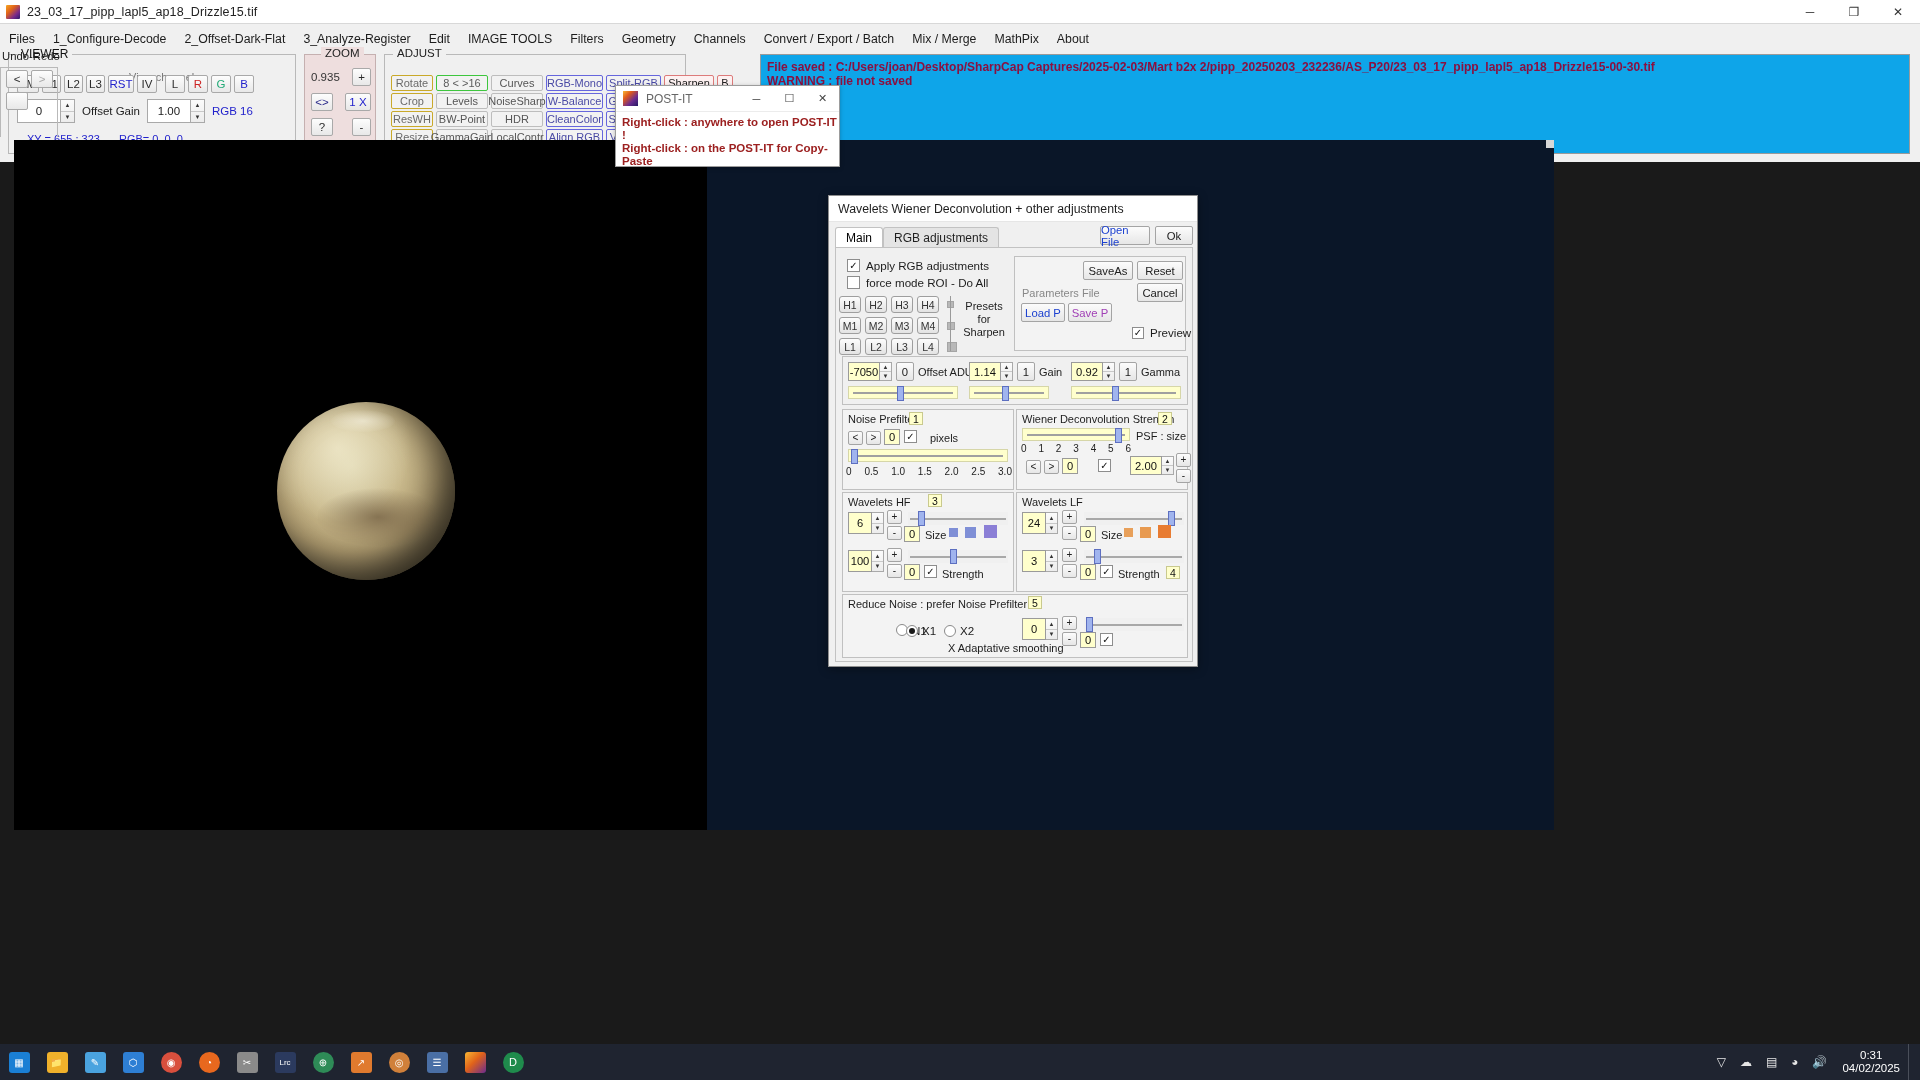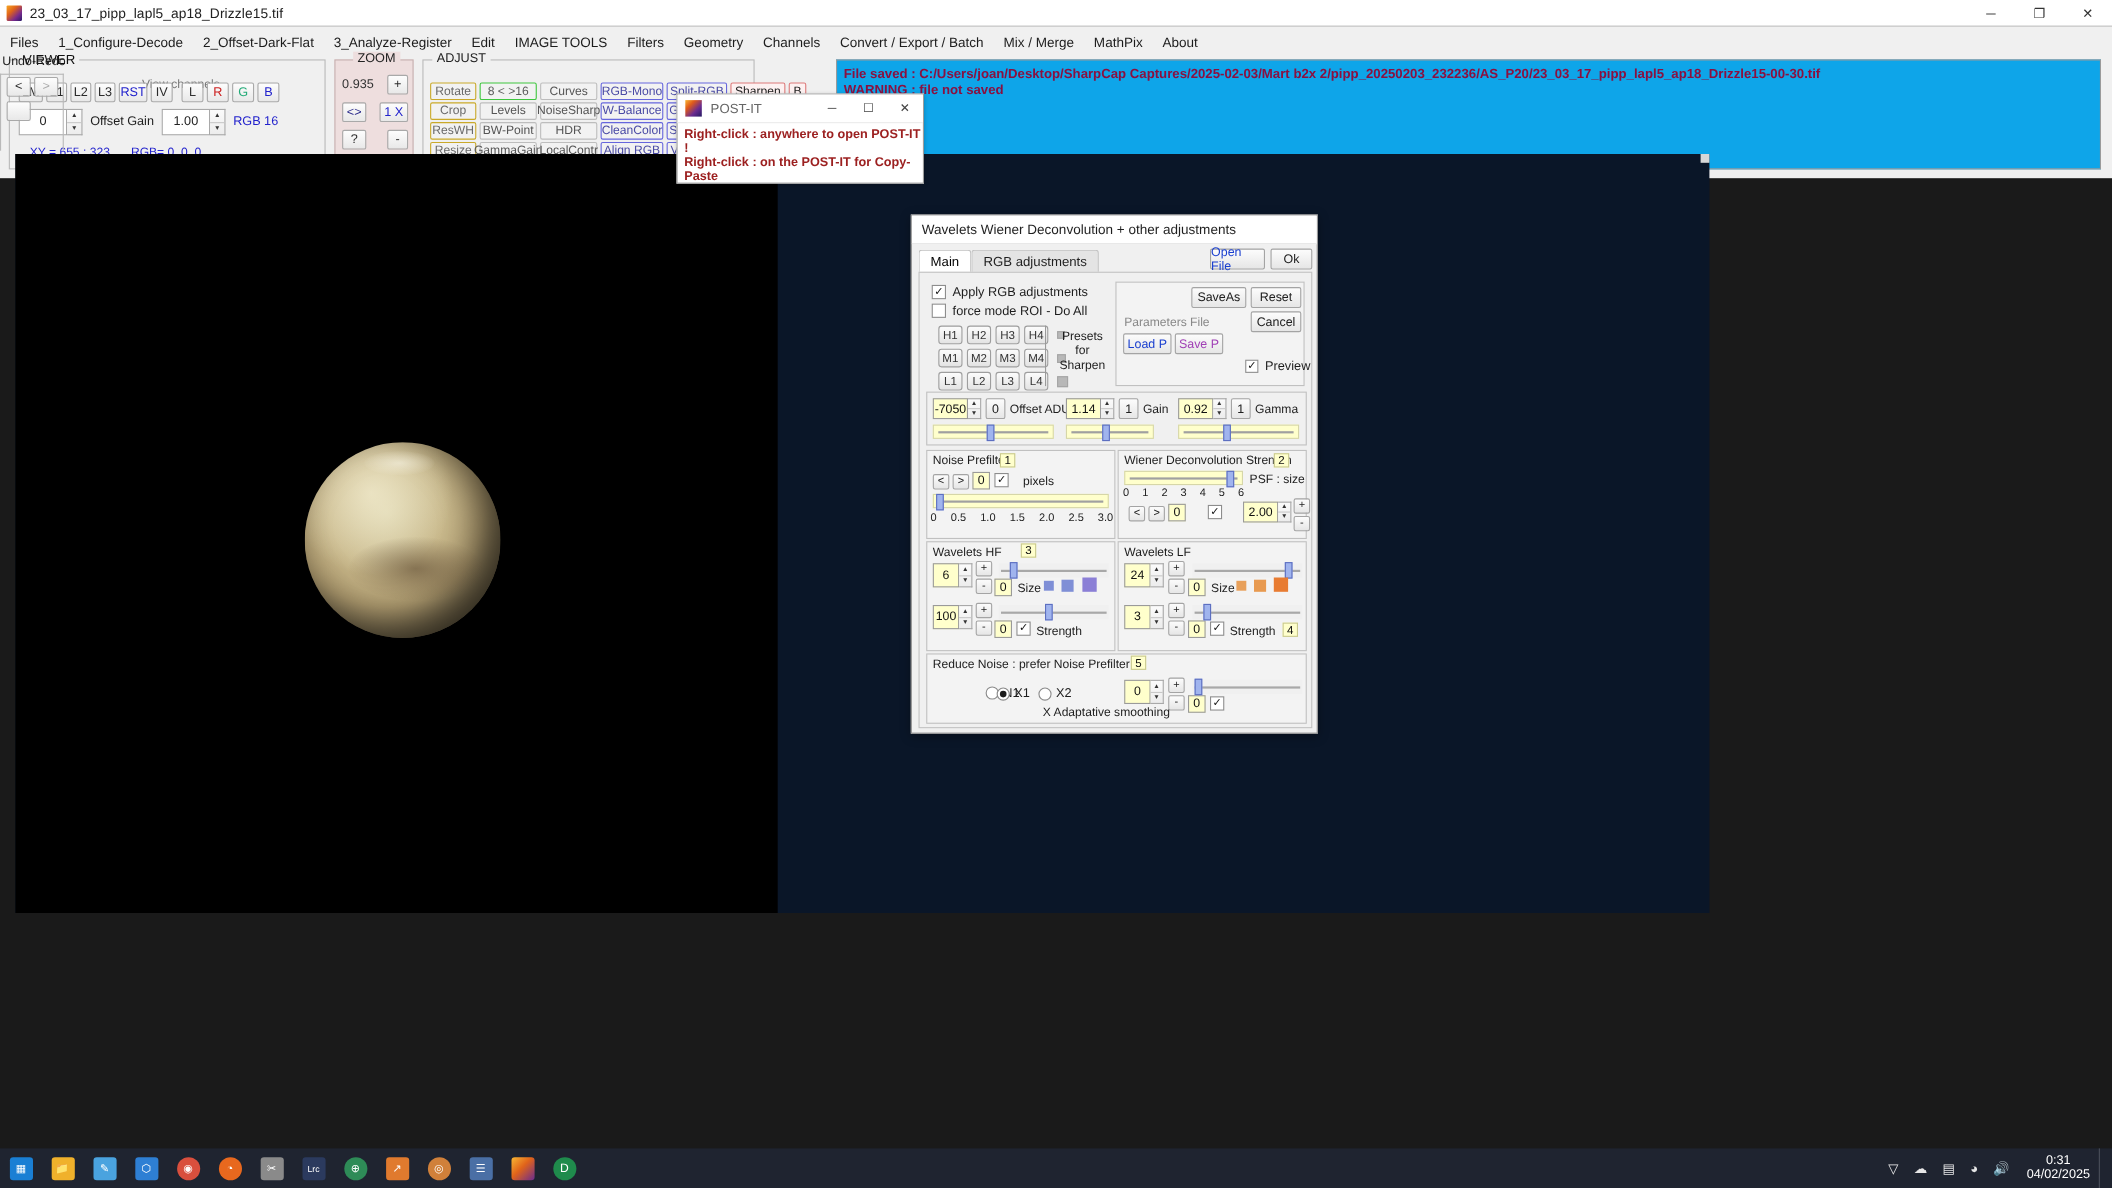--- a/index.html
+++ b/index.html
@@ -422,21 +422,21 @@
 
     <div class="chk" style="position:absolute; left:11px; top:11px;">
       <span class="chkbox">✓</span>
       <span class="chk-label">Apply RGB adjustments</span>
     </div>
     <div class="chk" style="position:absolute; left:11px; top:28px;">
       <span class="chkbox"></span>
       <span class="chk-label">force mode  ROI - Do All</span>
     </div>
 
-    <div style="position:absolute; left:17px; top:48px; display:flex; flex-direction:column; gap:4px;">
+    <div style="position:absolute; left:3px; top:48px; display:flex; flex-direction:column; gap:4px;">
       <div style="display:flex; gap:4px; align-items:center;">
         <div class="grid-btn">H1</div>
         <div class="grid-btn">H2</div>
         <div class="grid-btn">H3</div>
         <div class="grid-btn">H4</div>
         <div class="dot" style="margin-left:4px;"></div>
       </div>
       <div style="display:flex; gap:4px; align-items:center;">
         <div class="grid-btn">M1</div>
         <div class="grid-btn">M2</div>

